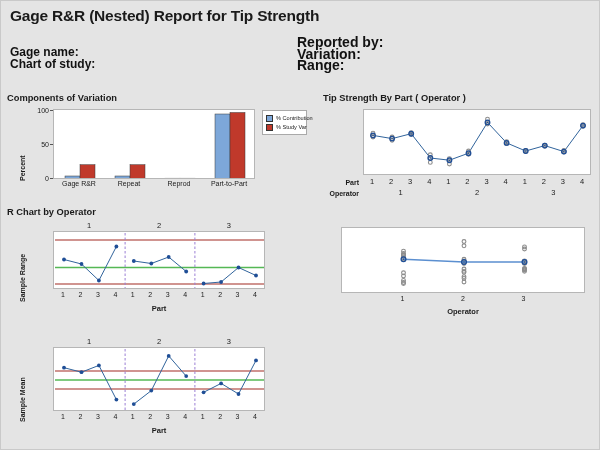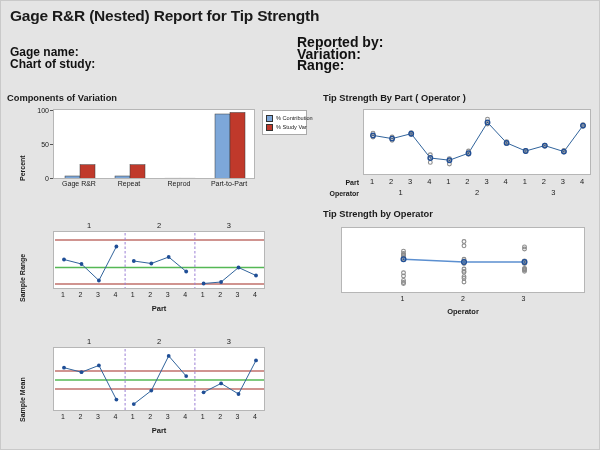--- a/index.html
+++ b/index.html
@@ -207,20 +207,21 @@
       <div class="grplab" style="left: 201.727px; top: 84px;">1</div>
       <div class="grplab" style="left: 220.818px; top: 84px;">2</div>
       <div class="grplab" style="left: 239.909px; top: 84px;">3</div>
       <div class="grplab" style="left: 259px; top: 84px;">4</div>
       <div class="grplab" style="left: 77.6364px; top: 95px;">1</div>
       <div class="grplab" style="left: 154px; top: 95px;">2</div>
       <div class="grplab" style="left: 230.364px; top: 95px;">3</div>
     </div>
 
   <div class="panel" style="left:6px;top:206px;width:300px;height:112px;">
+    <div class="ch-title">R Chart by Operator</div>
     <div class="ylab" style="left:12px;top:95px;">Sample Range</div>
     <div class="plotbox" id="rch-box" style="left:46px;top:24px;width:212px;height:58px;">
         <svg width="210" height="56" style="position: absolute; left: 1px; top: 1px;">
           <line x1="0" y1="7.0" x2="210" y2="7.0" stroke="#c0706b" stroke-width="1.5"></line>
           <line x1="0" y1="51.0" x2="210" y2="51.0" stroke="#c0706b" stroke-width="1.5"></line>
           <line x1="0" y1="34.5" x2="210" y2="34.5" stroke="#55b855" stroke-width="1.5"></line>
           <line x1="70.1" y1="0" x2="70.1" y2="56" stroke="#9b7fd4" stroke-width="1" stroke-dasharray="2.5,2"></line>
           <line x1="139.9" y1="0" x2="139.9" y2="56" stroke="#9b7fd4" stroke-width="1" stroke-dasharray="2.5,2"></line>
           <polyline points="9.0,26.5 26.5,31.0 43.9,47.5 61.4,13.5" fill="none" stroke="#31649c" stroke-width="1"></polyline>
           <polyline points="78.8,28.0 96.3,30.5 113.7,24.0 131.2,38.5" fill="none" stroke="#31649c" stroke-width="1"></polyline>
@@ -297,21 +298,20 @@
       <div class="tick" style="left: 195.636px; top: 90px;">1</div>
       <div class="tick" style="left: 213.091px; top: 90px;">2</div>
       <div class="tick" style="left: 230.545px; top: 90px;">3</div>
       <div class="tick" style="left: 248px; top: 90px;">4</div>
       <div class="grplab" style="left: 82.1818px; top: 14px;">1</div>
       <div class="grplab" style="left: 152px; top: 14px;">2</div>
       <div class="grplab" style="left: 221.818px; top: 14px;">3</div>
     </div>
 
   <div class="panel" style="left:322px;top:208px;width:272px;height:112px;">
-    <div class="ch-title">Tip Strength by Operator</div>
     <div class="plotbox" id="tso-box" style="left:18px;top:18px;width:244px;height:66px;">
         <svg width="242" height="64" style="position: absolute; left: 1px; top: 1px;">
           <circle cx="60.5" cy="22.2" r="1.9" fill="none" stroke="#8c8c8c" stroke-width="1.1"></circle>
           <circle cx="60.5" cy="24.4" r="1.9" fill="none" stroke="#8c8c8c" stroke-width="1.1"></circle>
           <circle cx="60.5" cy="26.0" r="1.9" fill="none" stroke="#8c8c8c" stroke-width="1.1"></circle>
           <circle cx="60.5" cy="26.0" r="1.9" fill="none" stroke="#8c8c8c" stroke-width="1.1"></circle>
           <circle cx="60.5" cy="27.6" r="1.9" fill="none" stroke="#8c8c8c" stroke-width="1.1"></circle>
           <circle cx="60.5" cy="29.2" r="1.9" fill="none" stroke="#8c8c8c" stroke-width="1.1"></circle>
           <circle cx="60.5" cy="30.3" r="1.9" fill="none" stroke="#8c8c8c" stroke-width="1.1"></circle>
           <circle cx="60.5" cy="43.8" r="1.9" fill="none" stroke="#8c8c8c" stroke-width="1.1"></circle>

